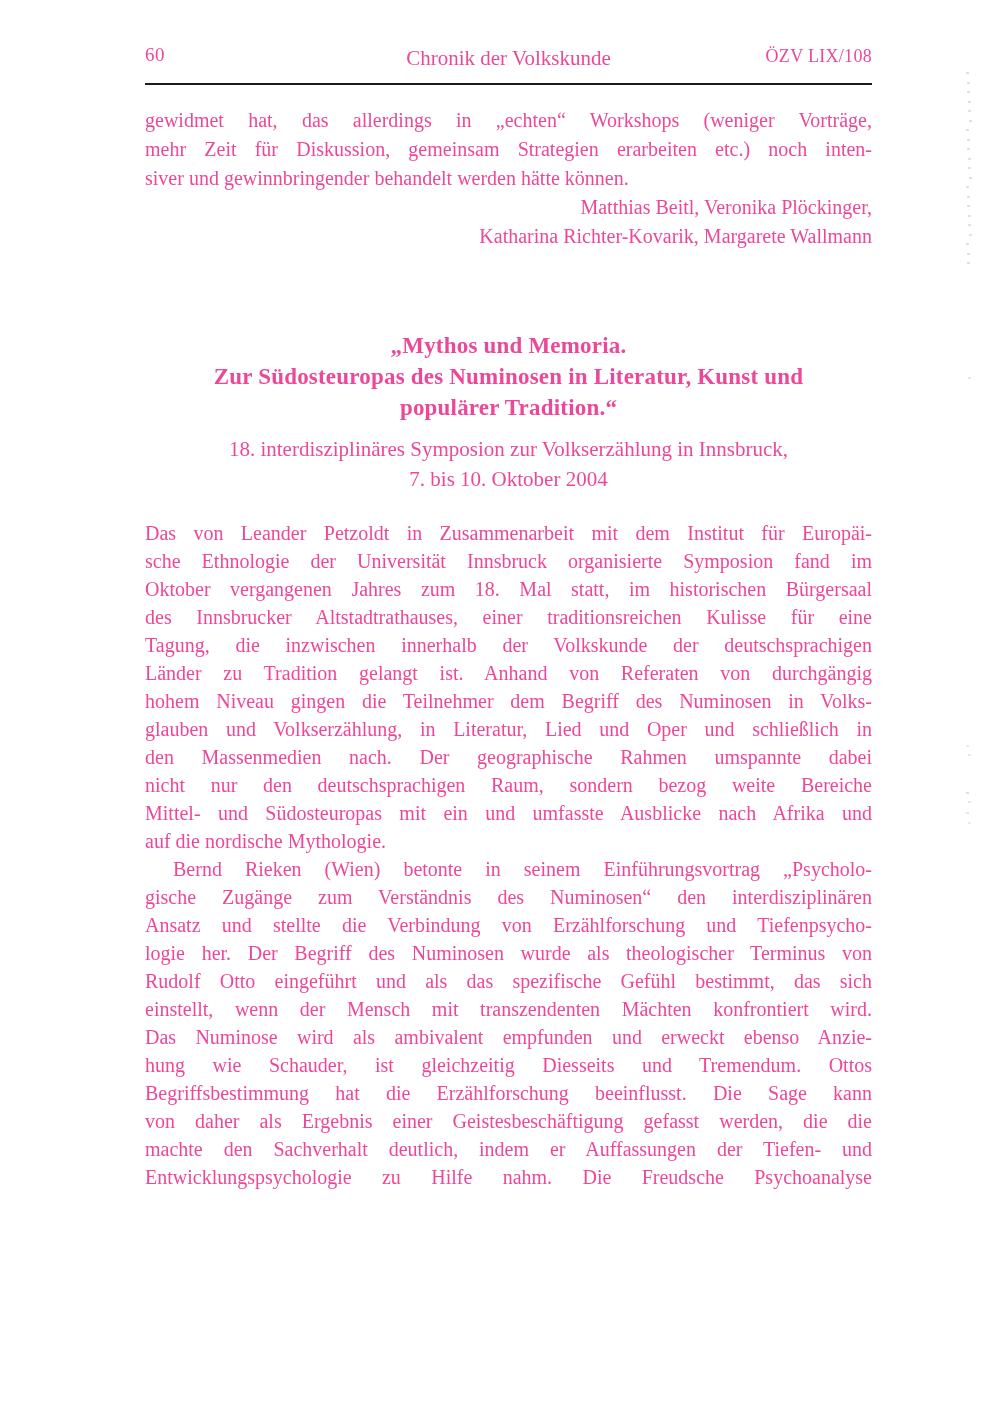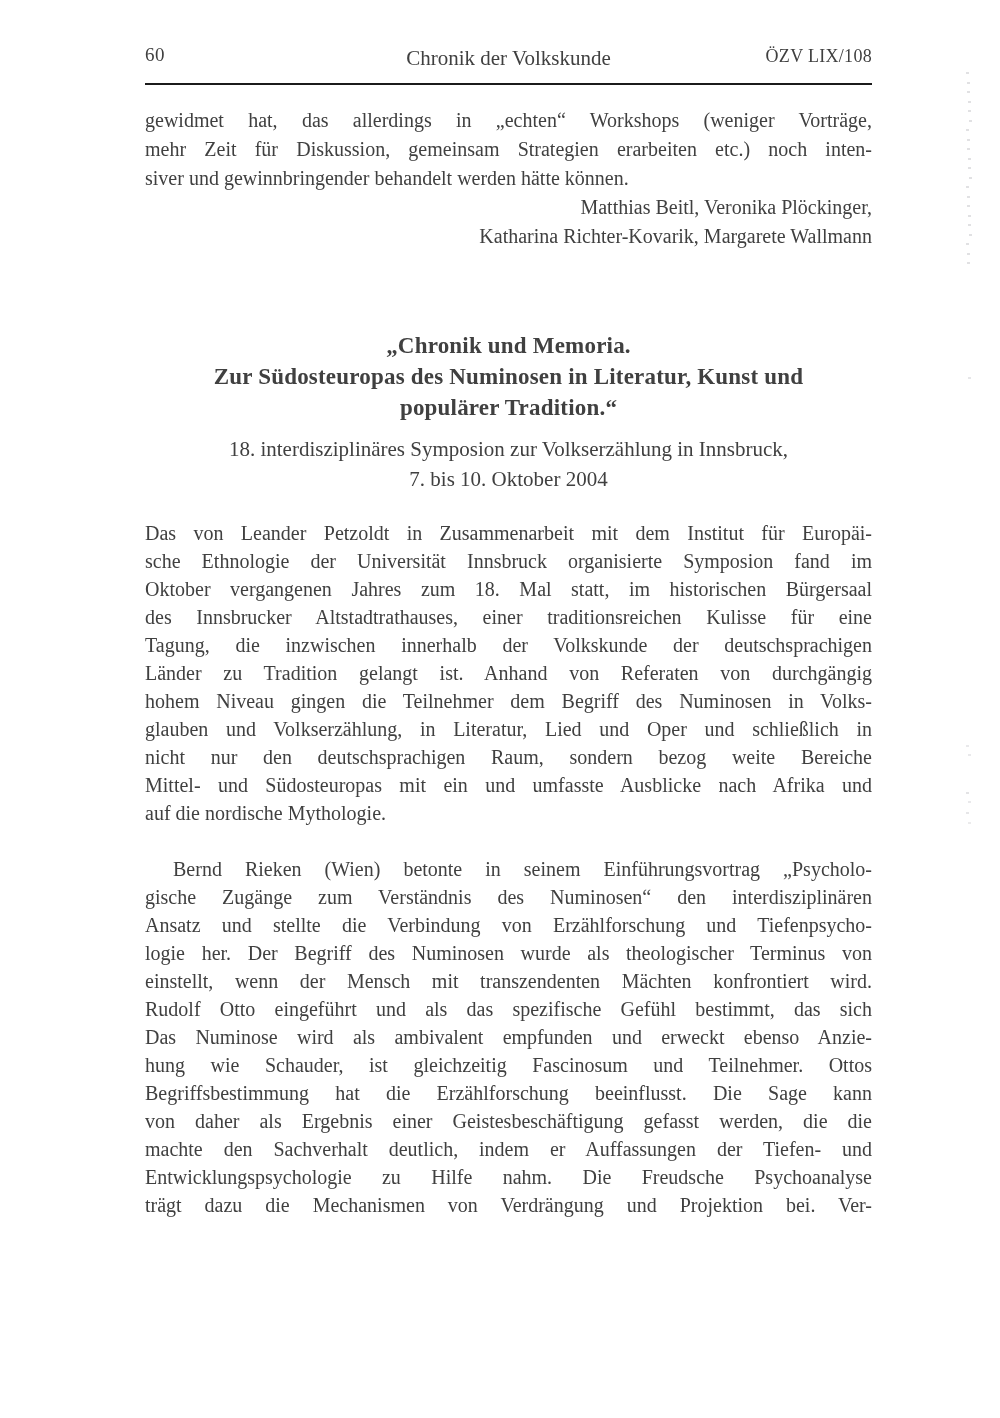--- a/index.html
+++ b/index.html
@@ -7,21 +7,21 @@
     padding: 0;
     background: #e8e8e8;
   }
   .page {
     position: relative;
     width: 1000px;
     height: 1418px;
     background: #ffffff;
     overflow: hidden;
     font-family: "Liberation Serif", "DejaVu Serif", serif;
-    color: #404040;
+    color: #ec4899;
   }
   .block {
     position: absolute;
     left: 145px;
     width: 727px;
   }
   
   .page-header {
     top: 44px;
     height: 26px;
@@ -136,58 +136,58 @@
       <div class="line">mehr Zeit für Diskussion, gemeinsam Strategien erarbeiten etc.) noch inten-</div>
       <div class="line last">siver und gewinnbringender behandelt werden hätte können.</div>
     </section>
 
   <section class="block authors right-al">
       <div class="line">Matthias Beitl, Veronika Plöckinger,</div>
       <div class="line last">Katharina Richter-Kovarik, Margarete Wallmann</div>
     </section>
 
   <h1 class="block title center-al">
-      <div class="line">„Chronik und Memoria.</div>
+      <div class="line">„Mythos und Memoria.</div>
       <div class="line">Zur Südosteuropas des Numinosen in Literatur, Kunst und</div>
       <div class="line last">populärer Tradition.“</div>
     </h1>
 
   <div class="block subtitle center-al">
       <div class="line">18. interdisziplinäres Symposion zur Volkserzählung in Innsbruck,</div>
       <div class="line last">7. bis 10. Oktober 2004</div>
     </div>
 
   <section class="block body-p1 justified">
       <div class="line">Das von Leander Petzoldt in Zusammenarbeit mit dem Institut für Europäi-</div>
       <div class="line">sche Ethnologie der Universität Innsbruck organisierte Symposion fand im</div>
       <div class="line">Oktober vergangenen Jahres zum 18. Mal statt, im historischen Bürgersaal</div>
       <div class="line">des Innsbrucker Altstadtrathauses, einer traditionsreichen Kulisse für eine</div>
       <div class="line">Tagung, die inzwischen innerhalb der Volkskunde der deutschsprachigen</div>
       <div class="line">Länder zu Tradition gelangt ist. Anhand von Referaten von durchgängig</div>
       <div class="line">hohem Niveau gingen die Teilnehmer dem Begriff des Numinosen in Volks-</div>
       <div class="line">glauben und Volkserzählung, in Literatur, Lied und Oper und schließlich in</div>
+      <div class="line">den Massenmedien nach. Der geographische Rahmen umspannte dabei</div>
       <div class="line">nicht nur den deutschsprachigen Raum, sondern bezog weite Bereiche</div>
       <div class="line">Mittel- und Südosteuropas mit ein und umfasste Ausblicke nach Afrika und</div>
       <div class="line last">auf die nordische Mythologie.</div>
     </section>
 
   <section class="block body-p2 justified indent-first all-just">
       <div class="line">Bernd Rieken (Wien) betonte in seinem Einführungsvortrag „Psycholo-</div>
       <div class="line">gische Zugänge zum Verständnis des Numinosen“ den interdisziplinären</div>
       <div class="line">Ansatz und stellte die Verbindung von Erzählforschung und Tiefenpsycho-</div>
       <div class="line">logie her. Der Begriff des Numinosen wurde als theologischer Terminus von</div>
+      <div class="line">Rudolf Otto eingeführt und als das spezifische Gefühl bestimmt, das sich</div>
       <div class="line">einstellt, wenn der Mensch mit transzendenten Mächten konfrontiert wird.</div>
-      <div class="line">Rudolf Otto eingeführt und als das spezifische Gefühl bestimmt, das sich</div>
       <div class="line">Das Numinose wird als ambivalent empfunden und erweckt ebenso Anzie-</div>
-      <div class="line">hung wie Schauder, ist gleichzeitig Fascinosum und Teilnehmer. Ottos</div>
+      <div class="line">hung wie Schauder, ist gleichzeitig Diesseits und Tremendum. Ottos</div>
       <div class="line">Begriffsbestimmung hat die Erzählforschung beeinflusst. Die Sage kann</div>
       <div class="line">von daher als Ergebnis einer Geistesbeschäftigung gefasst werden, die die</div>
       <div class="line">machte den Sachverhalt deutlich, indem er Auffassungen der Tiefen- und</div>
       <div class="line">Entwicklungspsychologie zu Hilfe nahm. Die Freudsche Psychoanalyse</div>
-      <div class="line last">trägt dazu die Mechanismen von Verdrängung und Projektion bei. Ver-</div>
     </section>
 
   <div id="artifacts">
       <div class="artifact" style="left: 966px; top: 72px; width: 3px; height: 2px; opacity: 0.3; background: rgb(154, 154, 162);"></div>
       <div class="artifact" style="left: 966.5px; top: 81.5px; width: 3px; height: 2px; opacity: 0.3; background: rgb(154, 154, 162);"></div>
       <div class="artifact" style="left: 967px; top: 91px; width: 3px; height: 2px; opacity: 0.3; background: rgb(154, 154, 162);"></div>
       <div class="artifact" style="left: 967.5px; top: 100.5px; width: 3px; height: 2px; opacity: 0.3; background: rgb(154, 154, 162);"></div>
       <div class="artifact" style="left: 968px; top: 110px; width: 3px; height: 2px; opacity: 0.3; background: rgb(154, 154, 162);"></div>
       <div class="artifact" style="left: 968.5px; top: 119.5px; width: 3px; height: 2px; opacity: 0.3; background: rgb(154, 154, 162);"></div>
       <div class="artifact" style="left: 966px; top: 129px; width: 3px; height: 2px; opacity: 0.3; background: rgb(154, 154, 162);"></div>

